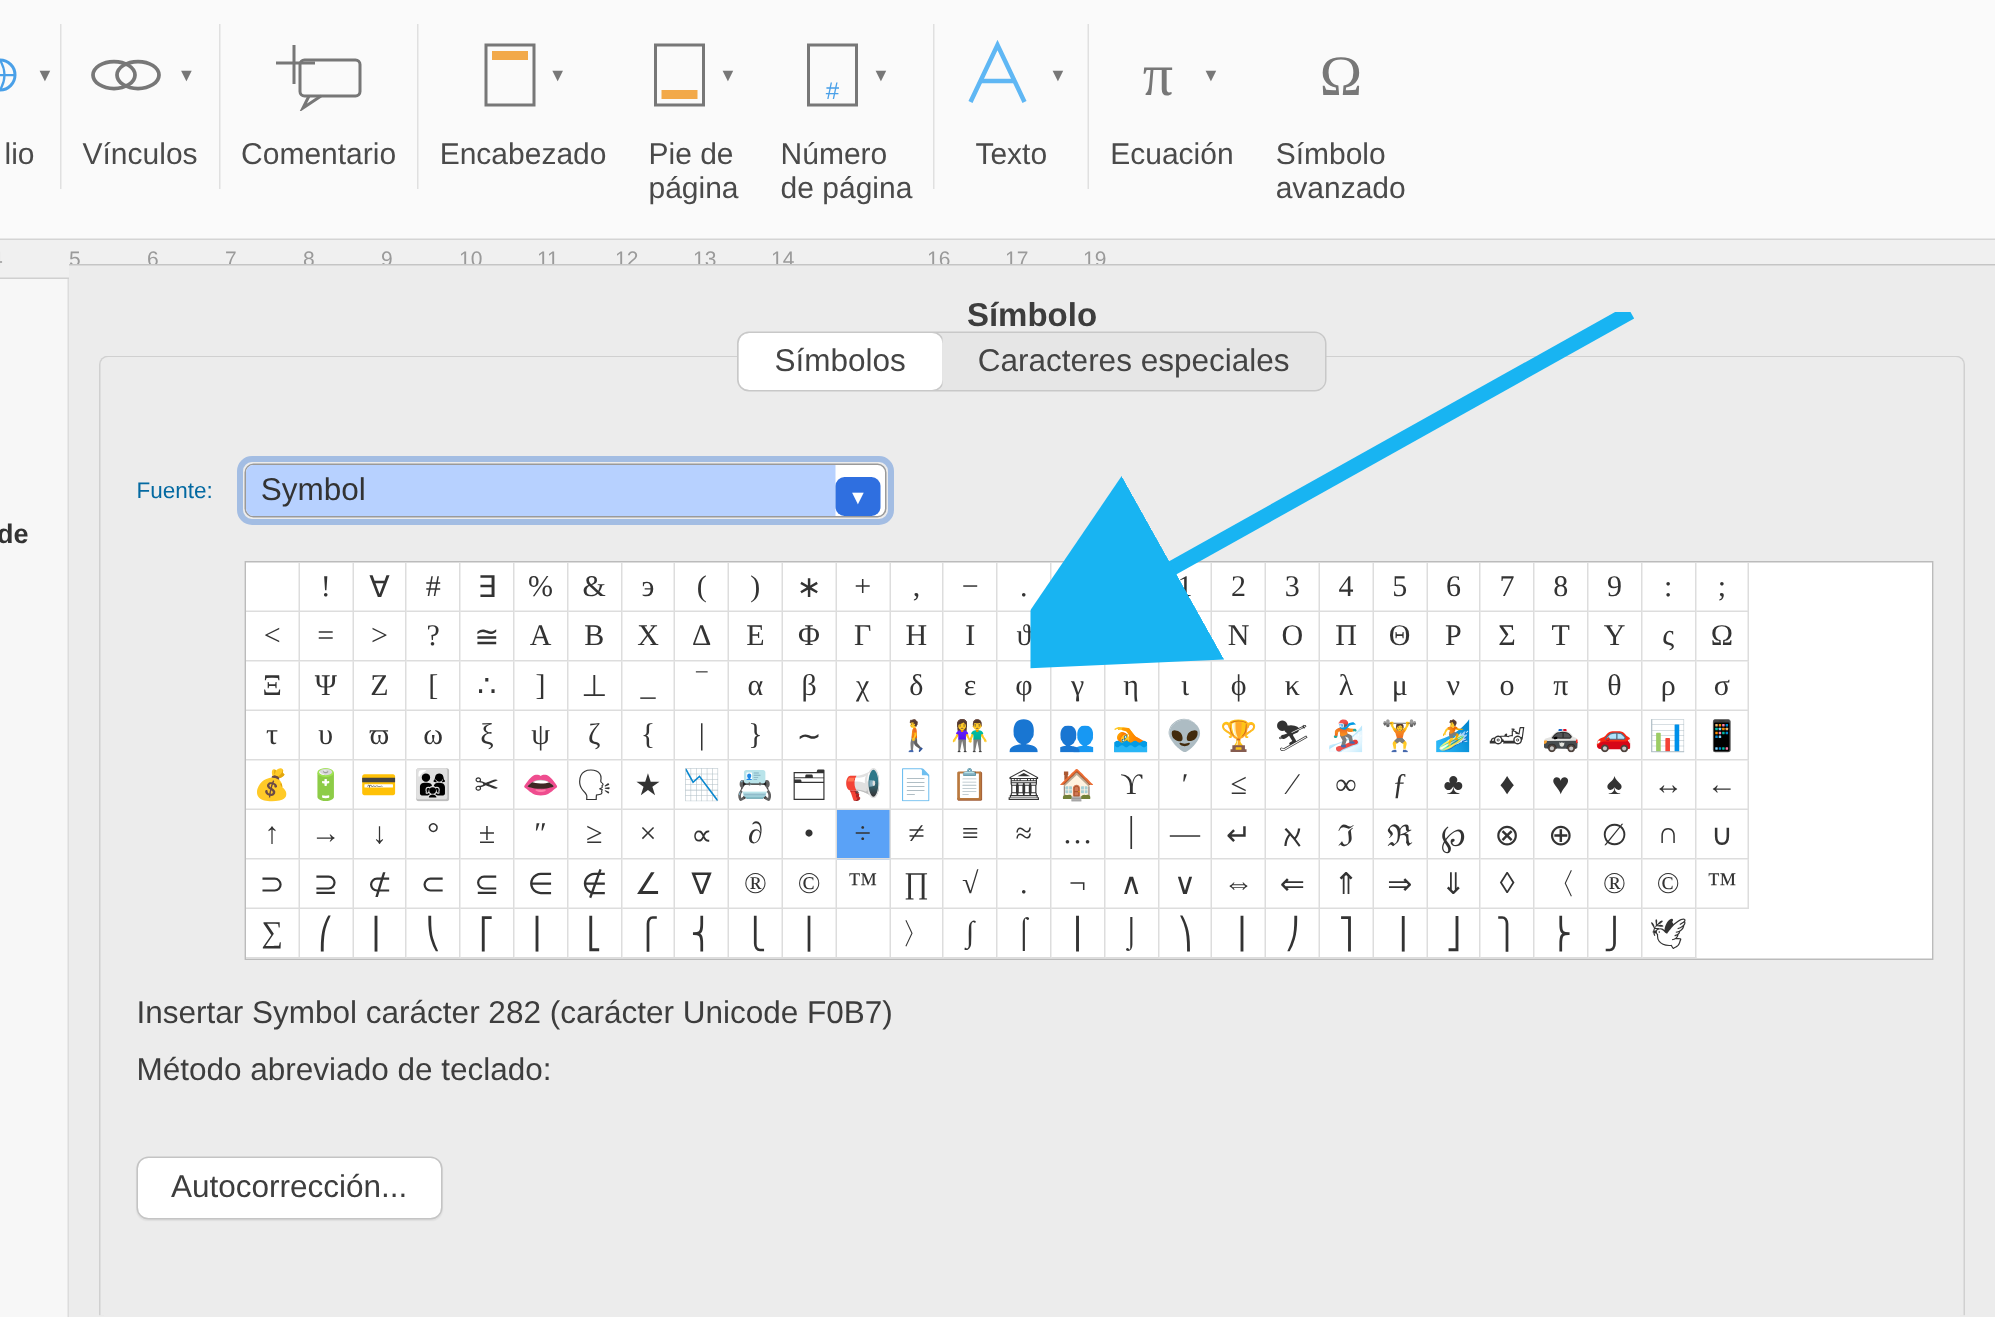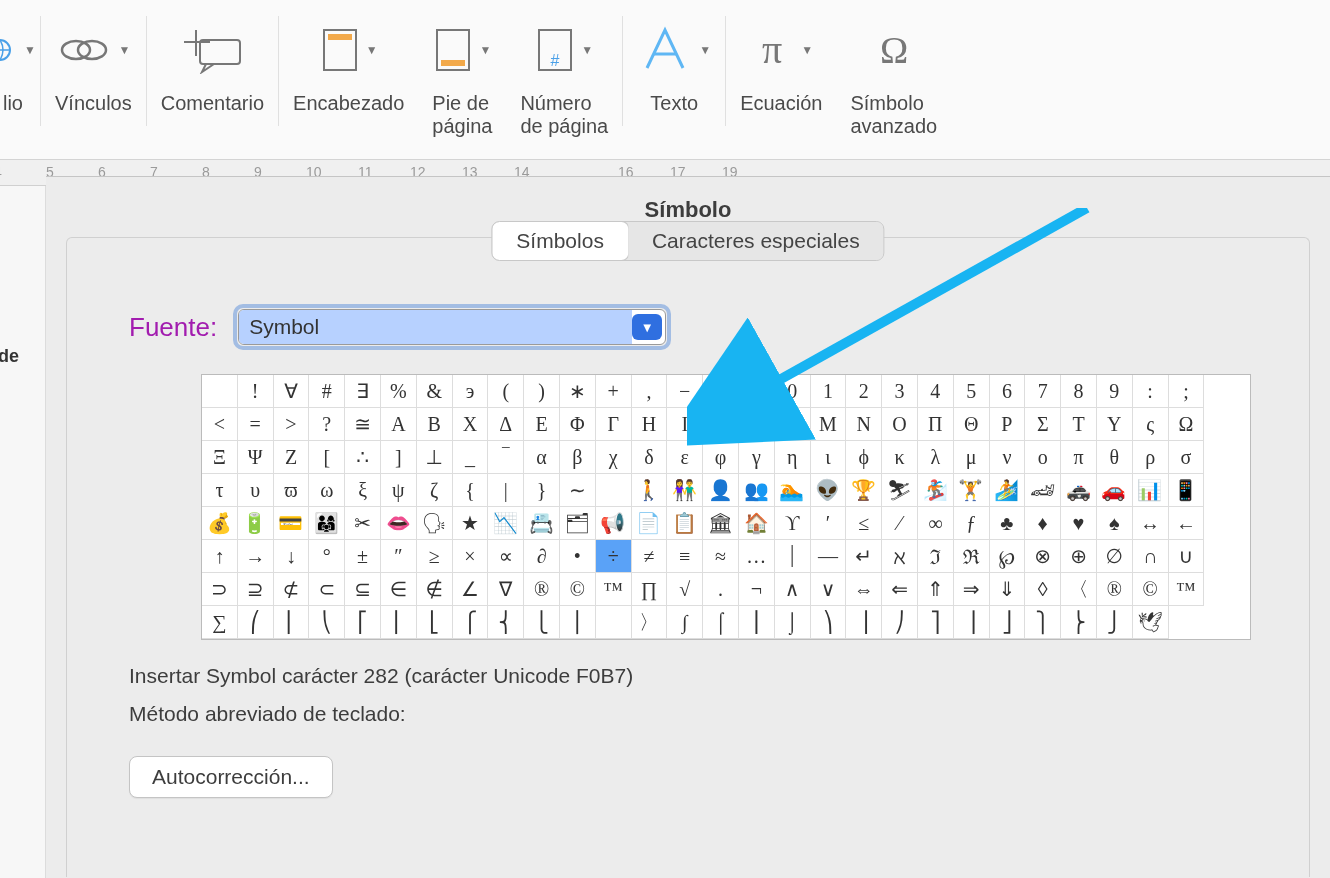--- a/index.html
+++ b/index.html
@@ -109,21 +109,21 @@
     color: #3d3d3d;
   }
   .dlg-body {
     margin: 0 20px;
     border: 1px solid #d0d0d0;
     border-radius: 6px;
     border-bottom: none;
     border-bottom-left-radius: 0;
     border-bottom-right-radius: 0;
     background: #ececec;
-    padding: 30px 58px 40px;
+    padding: 30px 20px 40px;
     height: 640px;
     position: relative;
   }
 
   
   .seg-wrap {
     position: absolute;
     top: -17px;
     left: 50%;
     transform: translateX(-50%);
@@ -147,32 +147,32 @@
   }
 
   .font-row {
     display: flex;
     align-items: center;
     gap: 16px;
     margin-top: 36px;
     margin-left: 4px;
   }
   .font-row label {
-    font-size: 26px;
-    color: #a21caf;
+    font-size: 15px;
+    color: #0369a1;
   }
   .font-field-outer {
     border: 4px solid #a3bde3;
     border-radius: 10px;
     padding: 1px;
     display: inline-block;
   }
   .font-field {
     display: flex;
-    align-items: center;
+    align-items: flex-end;
     width: 428px;
     height: 36px;
     background: #fff;
     border: 1px solid #9a9a9a;
     border-radius: 6px;
     overflow: hidden;
   }
   .font-field .val {
     flex: 1;
     padding: 0 10px;
@@ -231,20 +231,21 @@
   }
   .mac-btn {
     background: #fff;
     border: 1px solid #c4c4c4;
     border-radius: 8px;
     padding: 8px 22px;
     font-size: 21px;
     color: #3d3d3d;
     cursor: pointer;
     box-shadow: 0 1px 1px rgba(0,0,0,0.06);
+    margin-top: 15px;
   }
 
   
   .arrow {
     position: absolute;
     top: -30px;
     left: 620px;
     width: 420px;
     height: 240px;
     pointer-events: none;

